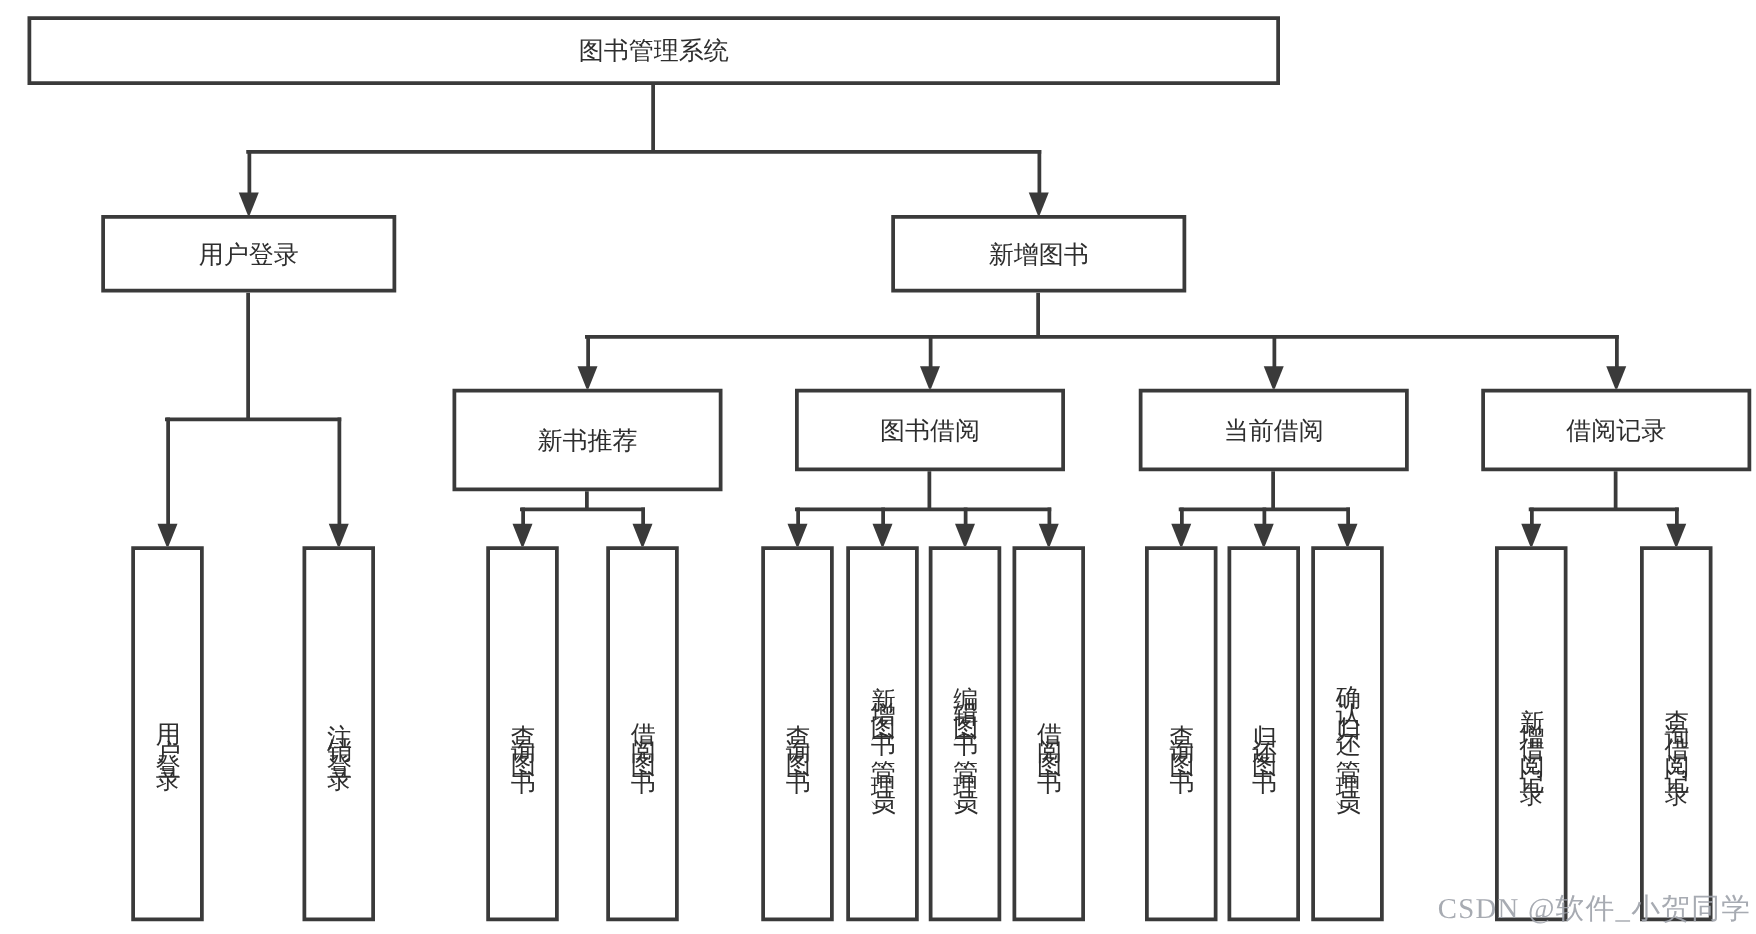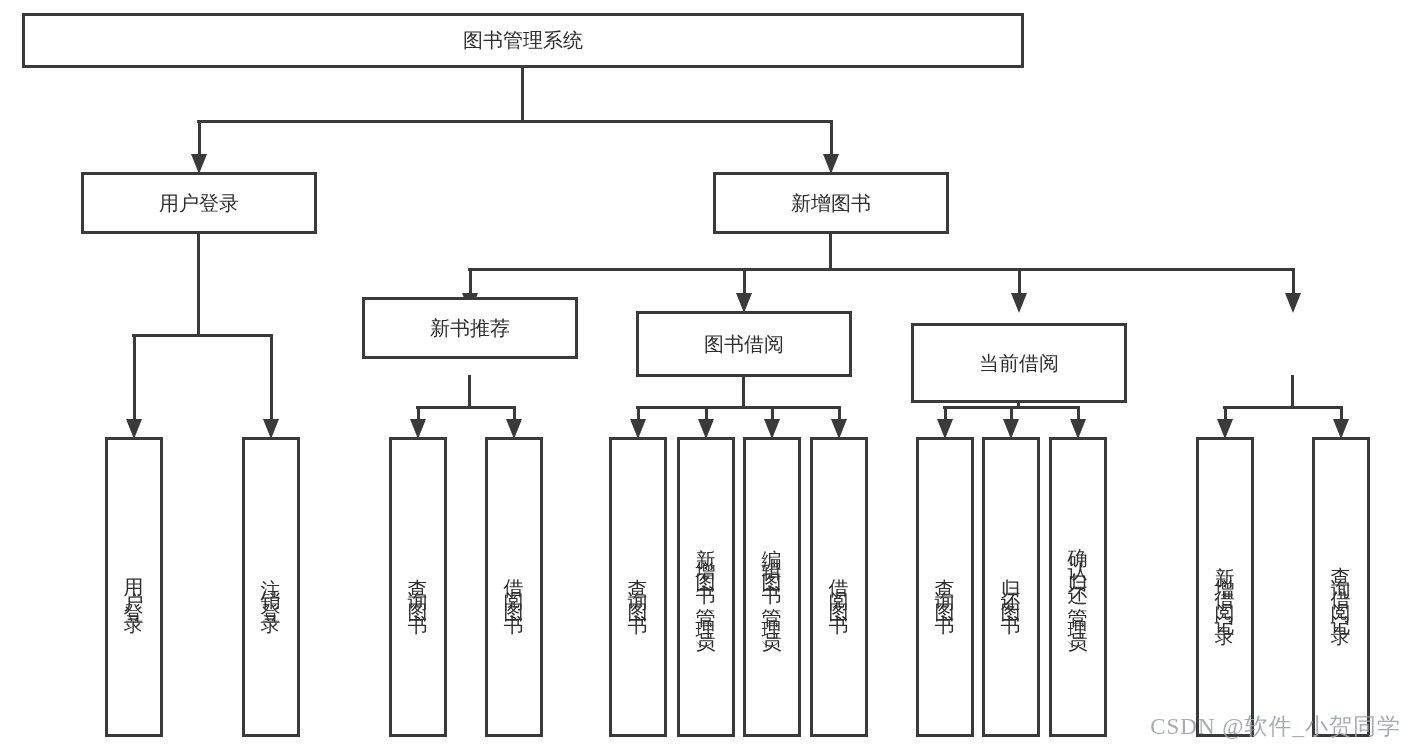--- a/index.html
+++ b/index.html
@@ -106,23 +106,24 @@
   </div>
   <div class="arrow" style="left:1011px;top:268px;height:45px">
     <div class="shaft"></div>
     <div class="head"></div>
   </div>
   <div class="arrow" style="left:1285px;top:268px;height:45px">
     <div class="shaft"></div>
     <div class="head"></div>
   </div>
 
-  <div class="box" style="left:362px;top:297px;width:216px;height:62px">新书推荐</div>
+  <div class="box" style="left:362px;top:311px;width:216px;height:82px">新书推荐</div>
   <div class="box" style="left:636px;top:311px;width:216px;height:66px">图书借阅</div>
-  <div class="box" style="left:911px;top:323px;width:216px;height:80px">当前借阅</div>
+  <div class="box" style="left:911px;top:311px;width:216px;height:66px">当前借阅</div>
+  <div class="box" style="left:1185px;top:311px;width:216px;height:66px">借阅记录</div>
 
   <div class="vline" style="left:468px;top:375px;height:33px"></div>
   <div class="hline" style="left:416px;top:406px;width:100px"></div>
   <div class="arrow" style="left:410px;top:406px;height:33px">
     <div class="shaft"></div>
     <div class="head"></div>
   </div>
   <div class="arrow" style="left:506px;top:406px;height:33px">
     <div class="shaft"></div>
     <div class="head"></div>

